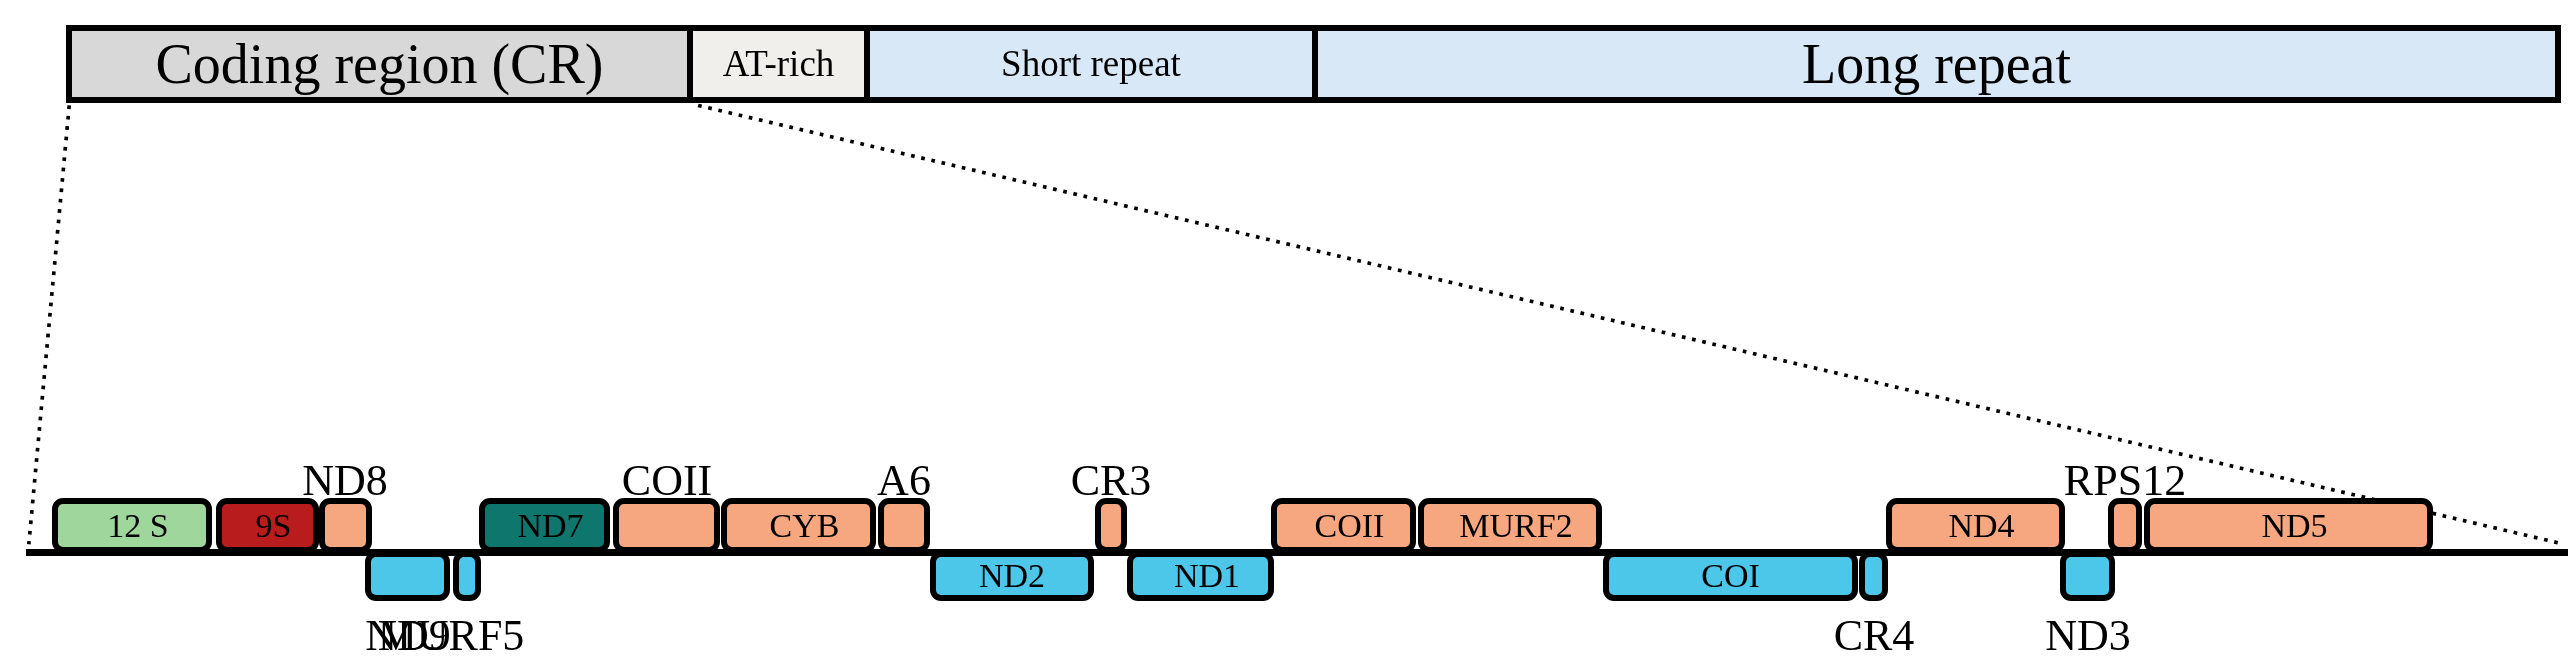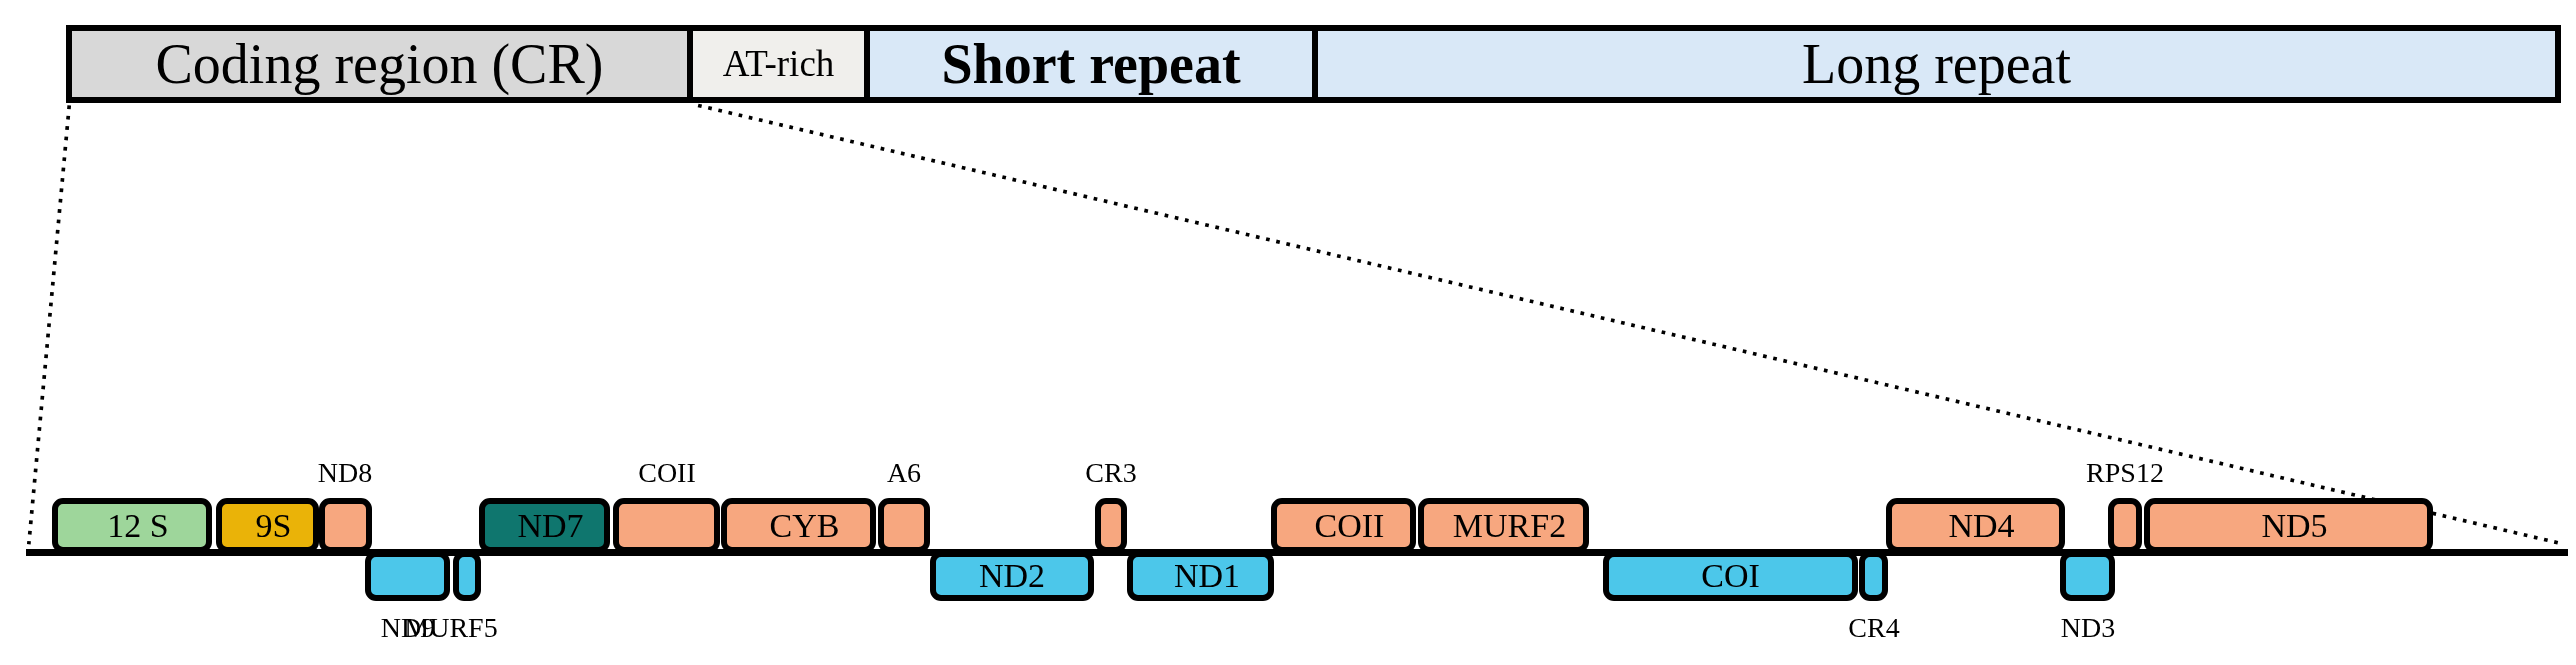--- a/index.html
+++ b/index.html
@@ -24,57 +24,57 @@
   .axis{position:absolute;}
   .gene{
     position:absolute;
     box-sizing:border-box;border:6.1px solid #000;border-radius:11px;
     display:flex;align-items:center;justify-content:center;
     font-size:34px;line-height:1;white-space:nowrap;
   }
   .gene.above{top:498px;height:55px;padding-left:12px;}
   .gene.below{top:551px;height:50px;}
   .glabel{
-    position:absolute;font-size:28px;line-height:1;
+    position:absolute;font-size:44px;line-height:1;
     transform:translateX(-50%);white-space:nowrap;
   }
   .glabel.above{top:459px;}
   .glabel.below{top:614px;}
 </style>
 </head>
 <body>
 
 <div class="figure" style="width: 2576px; height: 665px; background: rgb(255, 255, 255);">
   <div id="overview-bar">
       <div class="bar-seg" style="left: 66px; width: 627px; top: 24.5px; height: 78px; background: rgb(216, 216, 216); border-color: rgb(0, 0, 0);">
         <span style="font-size: 56px;">Coding region (CR)</span>
       </div>
       <div class="bar-seg" style="left: 687px; width: 183px; top: 24.5px; height: 78px; background: rgb(240, 239, 236); border-color: rgb(0, 0, 0);">
         <span style="font-size: 37px;">AT-rich</span>
       </div>
       <div class="bar-seg" style="left: 864px; width: 454px; top: 24.5px; height: 78px; background: rgb(217, 232, 247); border-color: rgb(0, 0, 0);">
-        <span style="font-size: 56px; font-weight: bold;">Short repeat</span>
+        <span style="font-size: 37px;">Short repeat</span>
       </div>
       <div class="bar-seg" style="left: 1312px; width: 1249px; top: 24.5px; height: 78px; background: rgb(217, 232, 247); border-color: rgb(0, 0, 0);">
         <span style="font-size: 56px;">Long repeat</span>
       </div>
     </div>
 
   <svg class="zoom-lines" id="zoom-lines" width="2576" height="665" viewBox="0 0 4201 1085">
     <line id="zoom-line-left" x1="112" y1="172" x2="46" y2="888" stroke="#000000" stroke-width="6" stroke-dasharray="6 11"></line>
     <line id="zoom-line-right" x1="1138" y1="172" x2="4183" y2="888" stroke="#000000" stroke-width="6" stroke-dasharray="6 11"></line>
   </svg>
 
   <div id="gene-map">
 
     <div id="genes">
         <div class="gene above" style="left: 52px; width: 160px; background: rgb(158, 214, 155);">
           <span>12 S</span>
         </div>
-        <div class="gene above" style="left: 216px; width: 103px; background: #eab308;">
+        <div class="gene above" style="left: 216px; width: 103px; background: #b91c1c;">
           <span>9S</span>
         </div>
         <div class="gene above" style="left: 319px; width: 53px; background: rgb(247, 167, 127);"></div>
         <div class="glabel above" style="left: 345px;">ND8</div>
         <div class="gene below" style="left: 365px; width: 85px; background: rgb(76, 199, 234);"></div>
         <div class="glabel below" style="left: 408px;">ND9</div>
         <div class="gene below" style="left: 453px; width: 28px; background: rgb(76, 199, 234);"></div>
         <div class="glabel below" style="left: 451px;">MURF5</div>
         <div class="gene above" style="left: 479px; width: 131px; background: #0f766e;">
           <span>ND7</span>
@@ -90,21 +90,21 @@
           <span>ND2</span>
         </div>
         <div class="gene above" style="left: 1095px; width: 32px; background: rgb(247, 167, 127);"></div>
         <div class="glabel above" style="left: 1111px;">CR3</div>
         <div class="gene below" style="left: 1127px; width: 147px; background: rgb(76, 199, 234); padding-left: 13px;">
           <span>ND1</span>
         </div>
         <div class="gene above" style="left: 1271px; width: 145px; background: rgb(247, 167, 127);">
           <span>COII</span>
         </div>
-        <div class="gene above" style="left: 1418px; width: 171px; background: rgb(247, 167, 127);">
+        <div class="gene above" style="left: 1418px; width: 184px; background: rgb(247, 167, 127);">
           <span>MURF2</span>
         </div>
         <div class="gene below" style="left: 1603px; width: 255px; background: rgb(76, 199, 234);">
           <span>COI</span>
         </div>
         <div class="gene below" style="left: 1859px; width: 29px; background: rgb(76, 199, 234);"></div>
         <div class="glabel below" style="left: 1874px;">CR4</div>
         <div class="gene above" style="left: 1886px; width: 179px; background: rgb(247, 167, 127);">
           <span>ND4</span>
         </div>

